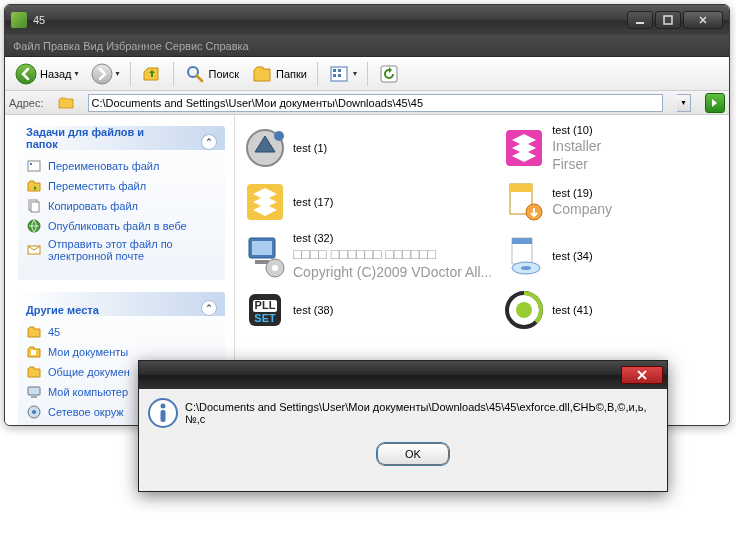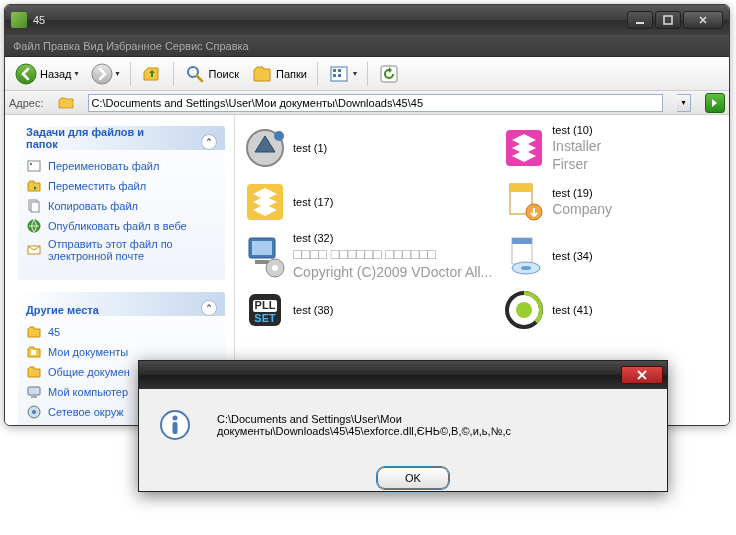--- a/index.html
+++ b/index.html
@@ -45,21 +45,21 @@
 .file-item { display: flex; align-items: center; gap: 6px; height: 50px; }
 .file-icon { width: 44px; height: 44px; flex-shrink: 0; display: flex; align-items: center; justify-content: center; }
 .file-text { display: flex; flex-direction: column; line-height: 1.3; overflow: hidden; }
 .file-name { color: #000; }
 .file-sub { color: #999; font-size: 14px; white-space: nowrap; overflow: hidden; text-overflow: ellipsis; }
 
 
 .dialog { position: absolute; left: 138px; top: 360px; width: 530px; height: 132px; background: #f0f0f0; border: 1px solid #222; box-shadow: 0 4px 16px rgba(0,0,0,0.5); }
 .dialog-title { height: 28px; background: linear-gradient(to bottom,#4a4a4a,#2a2a2a 48%,#1a1a1a 52%,#333); display: flex; justify-content: flex-end; align-items: center; padding: 0 4px; }
 .dialog-title .close { width: 42px; height: 18px; background: linear-gradient(to bottom,#d44,#a22); border: 1px solid #600; border-radius: 2px; display: flex; align-items: center; justify-content: center; color: #fff; }
-.dialog-body { padding: 20px; display: flex; align-items: center; gap: 26px; }
+.dialog-body { padding: 8px; display: flex; align-items: center; gap: 6px; }
 .info-icon { width: 32px; height: 32px; flex-shrink: 0; }
 .dialog-msg { color: #000; }
 .dialog-btns { text-align: center; padding: 6px 0 10px 0; }
 .dialog-btns button { width: 72px; height: 22px; background: linear-gradient(to bottom,#fff,#e2e2e2); border: 1px solid #707070; border-radius: 8px; box-shadow: 0 0 0 1px #3c7fb1; margin-left: 20px; }
 
 
 .ic-folder { fill: #f5c544; stroke: #c89015; }
 </style>
 </head>
 <body>

